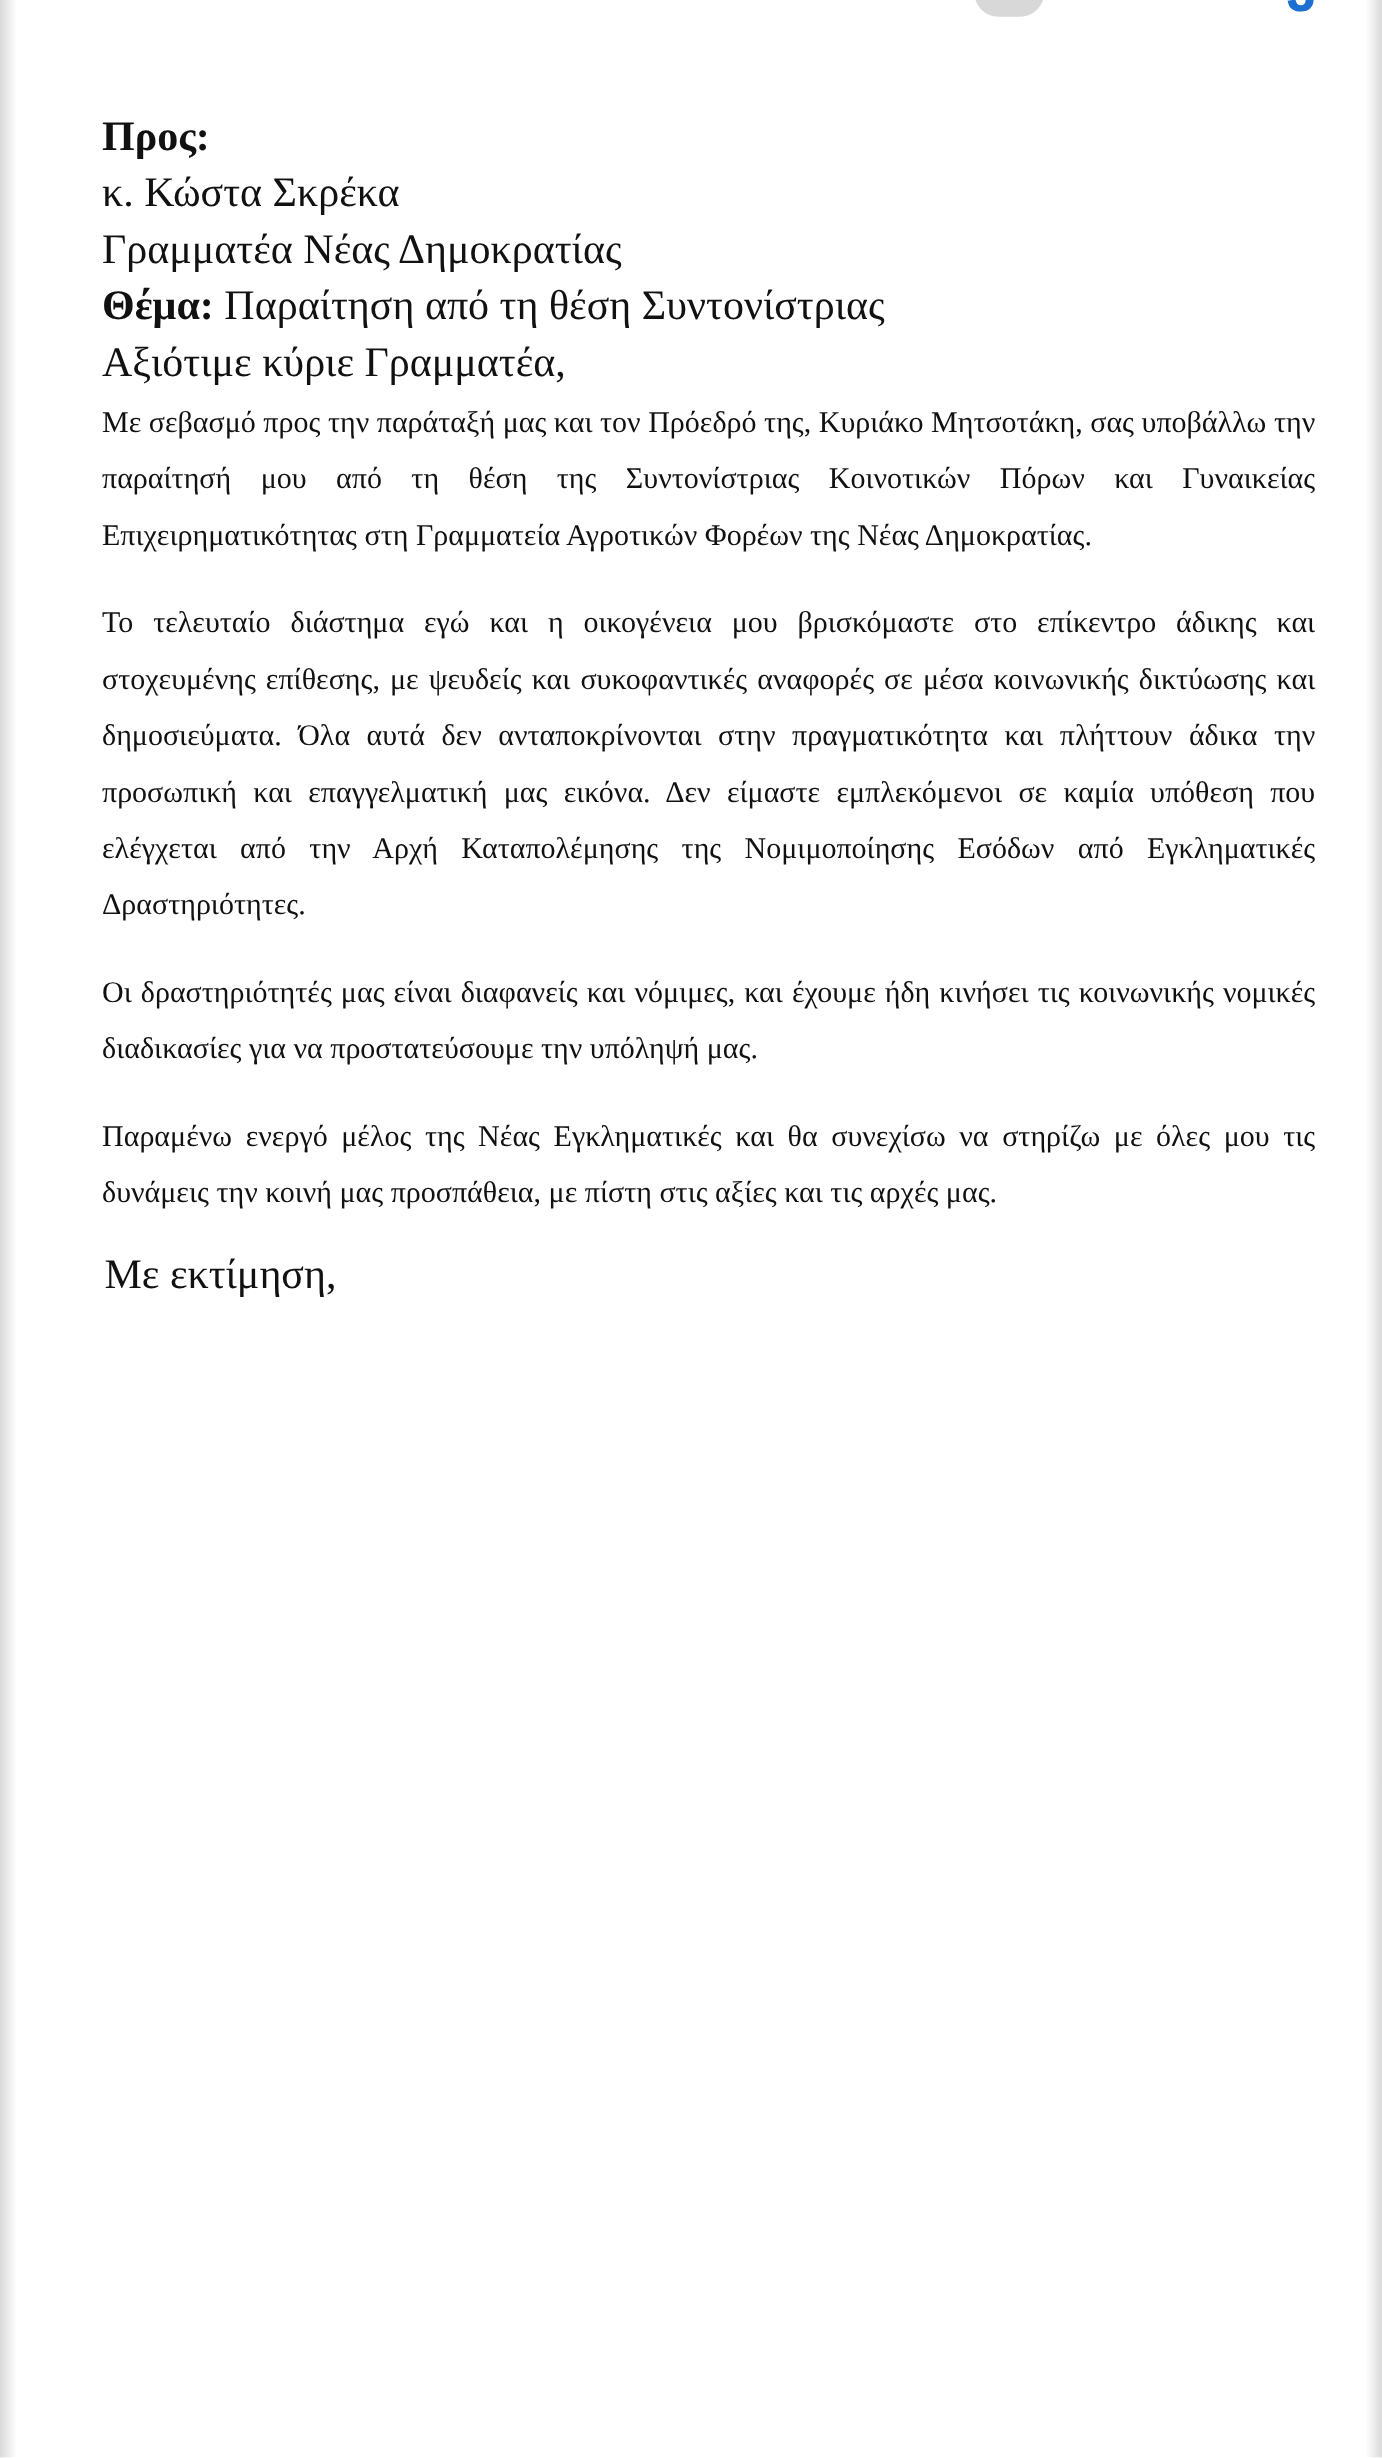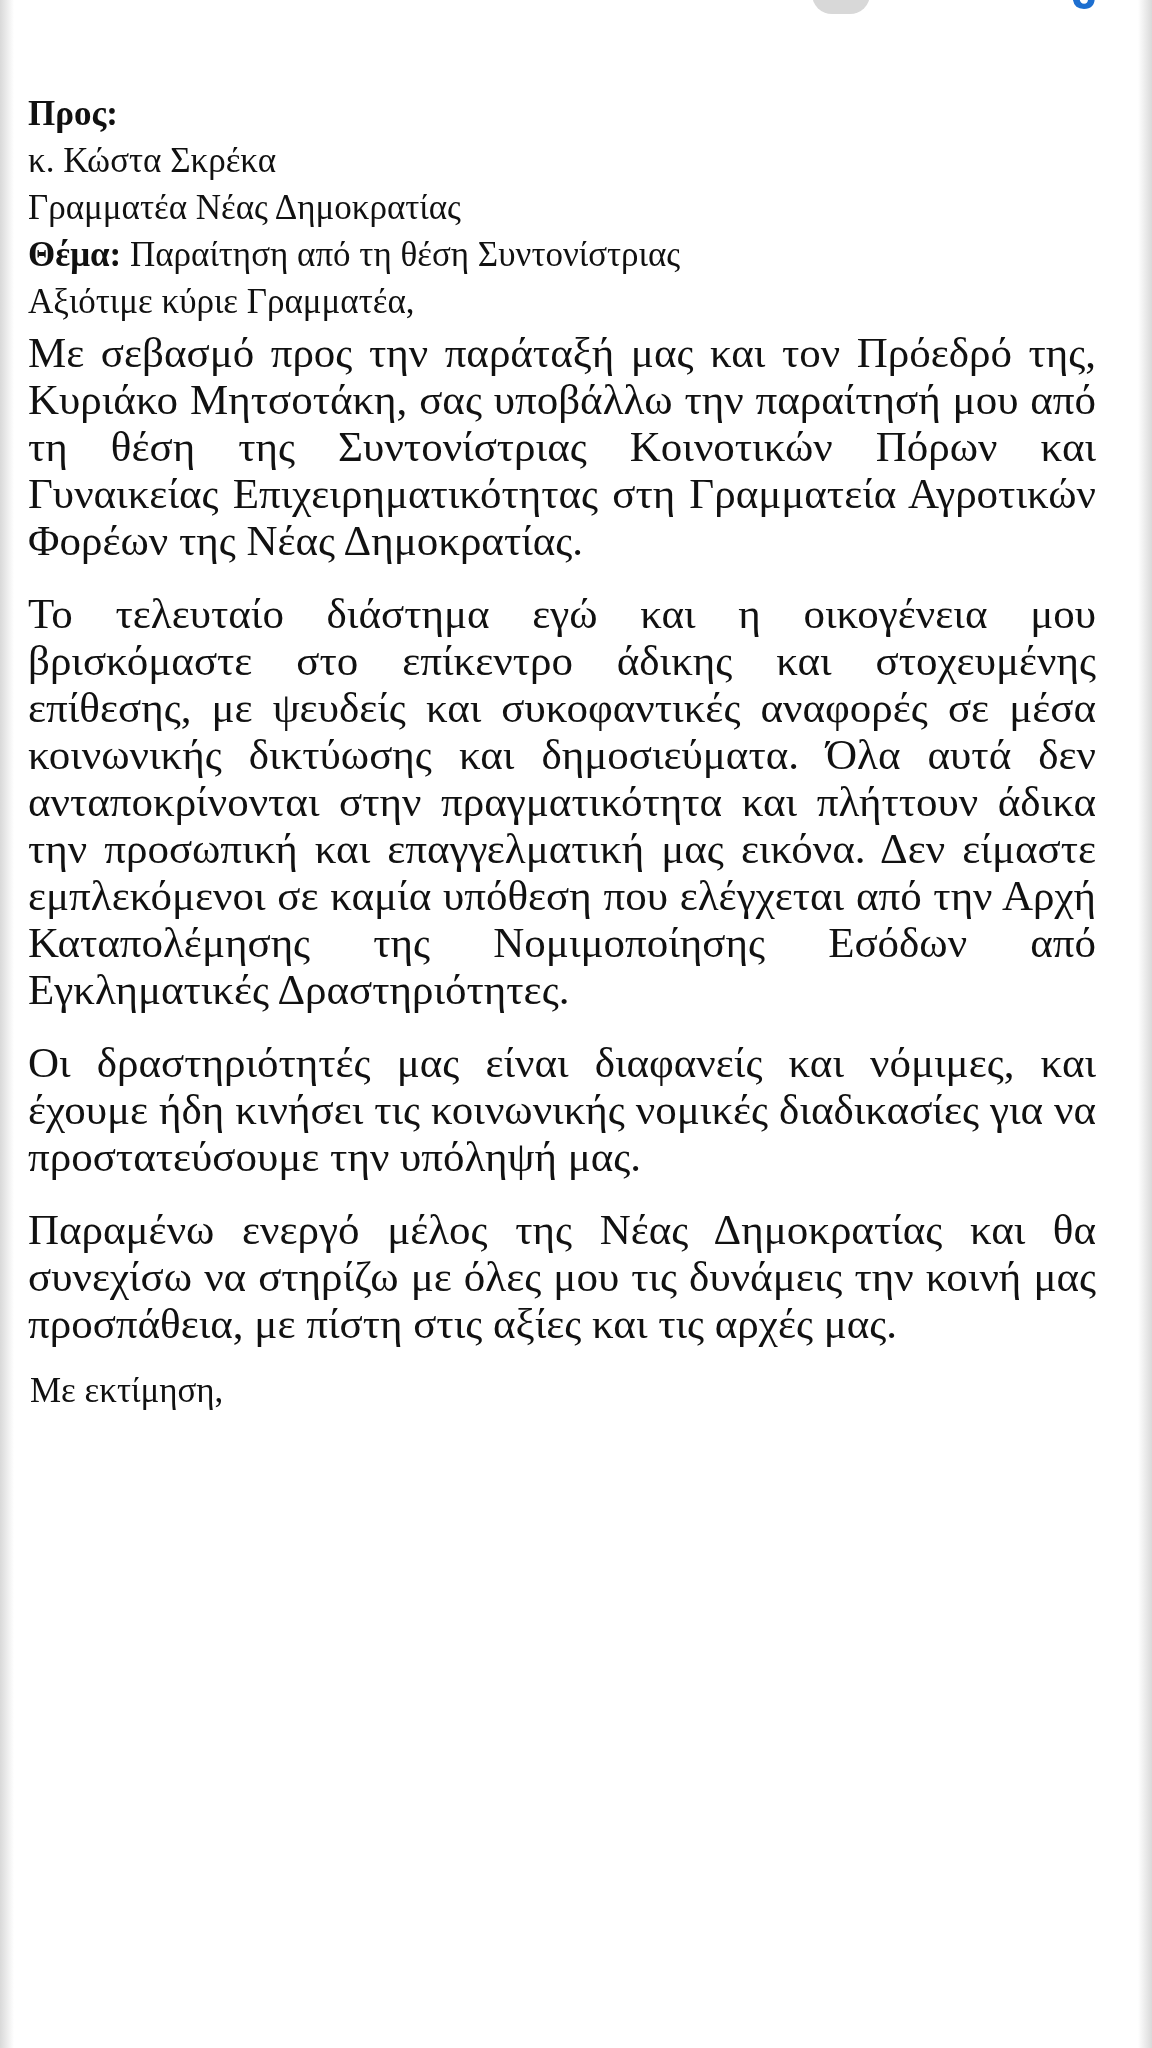--- a/index.html
+++ b/index.html
@@ -55,34 +55,34 @@
     background: linear-gradient(to right, #d9d9d9, #ffffff);
   }
   .edge.left { left: 0; }
   .edge.right {
     right: 0;
     background: linear-gradient(to left, #d9d9d9, #ffffff);
   }
 
   
   .letter {
-    padding: 56px 56px 40px 28px;
+    padding: 56px 56px 40px 85px;
     box-sizing: border-box;
   }
   .line {
     font-size: 35px;
     line-height: 47px;
     white-space: nowrap;
   }
   .bold { font-weight: 700; }
 
   .head-block { margin-bottom: 4px; }
 
   p.para {
-    font-size: 43px;
+    font-size: 25px;
     line-height: 47px;
     margin: 0 0 26px 0;
     text-align: justify;
     text-justify: inter-word;
   }
   p.para.last-block { margin-bottom: 20px; }
 
   .sign-block .line { margin: 2px; }
   .sign-name {
     font-weight: 700;
@@ -105,19 +105,19 @@
     <div class="line bold">Προς:</div>
     <div class="line">κ. Κώστα Σκρέκα</div>
     <div class="line">Γραμματέα Νέας Δημοκρατίας</div>
     <div class="line"><span class="bold">Θέμα:</span> <span>Παραίτηση από τη θέση Συντονίστριας</span></div>
     <div class="line">Αξιότιμε κύριε Γραμματέα,</div>
   </div>
 
   <p class="para">Με σεβασμό προς την παράταξή μας και τον Πρόεδρό της, Κυριάκο Μητσοτάκη, σας υποβάλλω την παραίτησή μου από τη θέση της Συντονίστριας Κοινοτικών Πόρων και Γυναικείας Επιχειρηματικότητας στη Γραμματεία Αγροτικών Φορέων της Νέας Δημοκρατίας.</p>
   <p class="para">Το τελευταίο διάστημα εγώ και η οικογένεια μου βρισκόμαστε στο επίκεντρο άδικης και στοχευμένης επίθεσης, με ψευδείς και συκοφαντικές αναφορές σε μέσα κοινωνικής δικτύωσης και δημοσιεύματα. Όλα αυτά δεν ανταποκρίνονται στην πραγματικότητα και πλήττουν άδικα την προσωπική και επαγγελματική μας εικόνα. Δεν είμαστε εμπλεκόμενοι σε καμία υπόθεση που ελέγχεται από την Αρχή Καταπολέμησης της Νομιμοποίησης Εσόδων από Εγκληματικές Δραστηριότητες.</p>
   <p class="para">Οι δραστηριότητές μας είναι διαφανείς και νόμιμες, και έχουμε ήδη κινήσει τις κοινωνικής νομικές διαδικασίες για να προστατεύσουμε την υπόληψή μας.</p>
-  <p class="para last-block">Παραμένω ενεργό μέλος της Νέας Δημοκρατίας και θα συνεχίσω να στηρίζω με όλες μου τις δυνάμεις την κοινή μας προσπάθεια, με πίστη στις αξίες και τις αρχές μας.</p>
+  <p class="para last-block">Παραμένω ενεργό μέλος της Νέας Εγκληματικές και θα συνεχίσω να στηρίζω με όλες μου τις δυνάμεις την κοινή μας προσπάθεια, με πίστη στις αξίες και τις αρχές μας.</p>
 
   <div class="sign-block">
     <div class="line">Με εκτίμηση,</div>
   </div>
 
 </div>
 
 </body></html>

